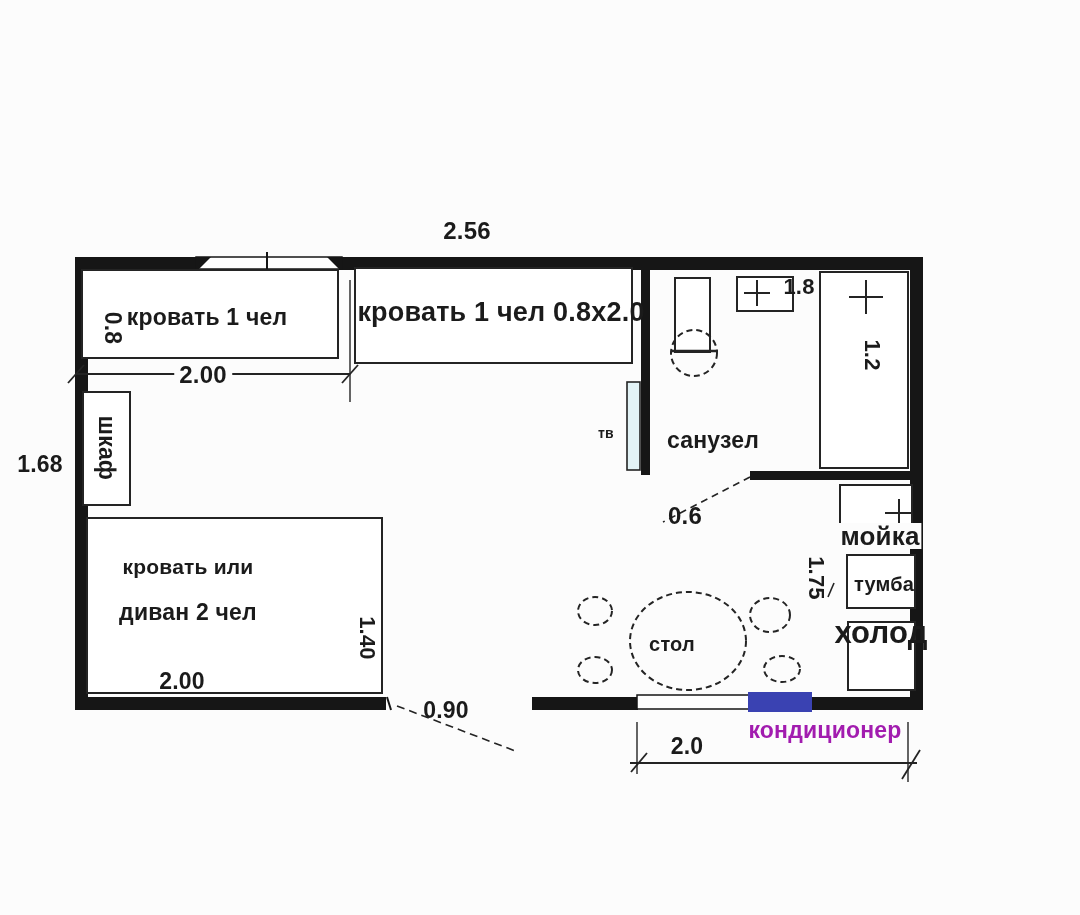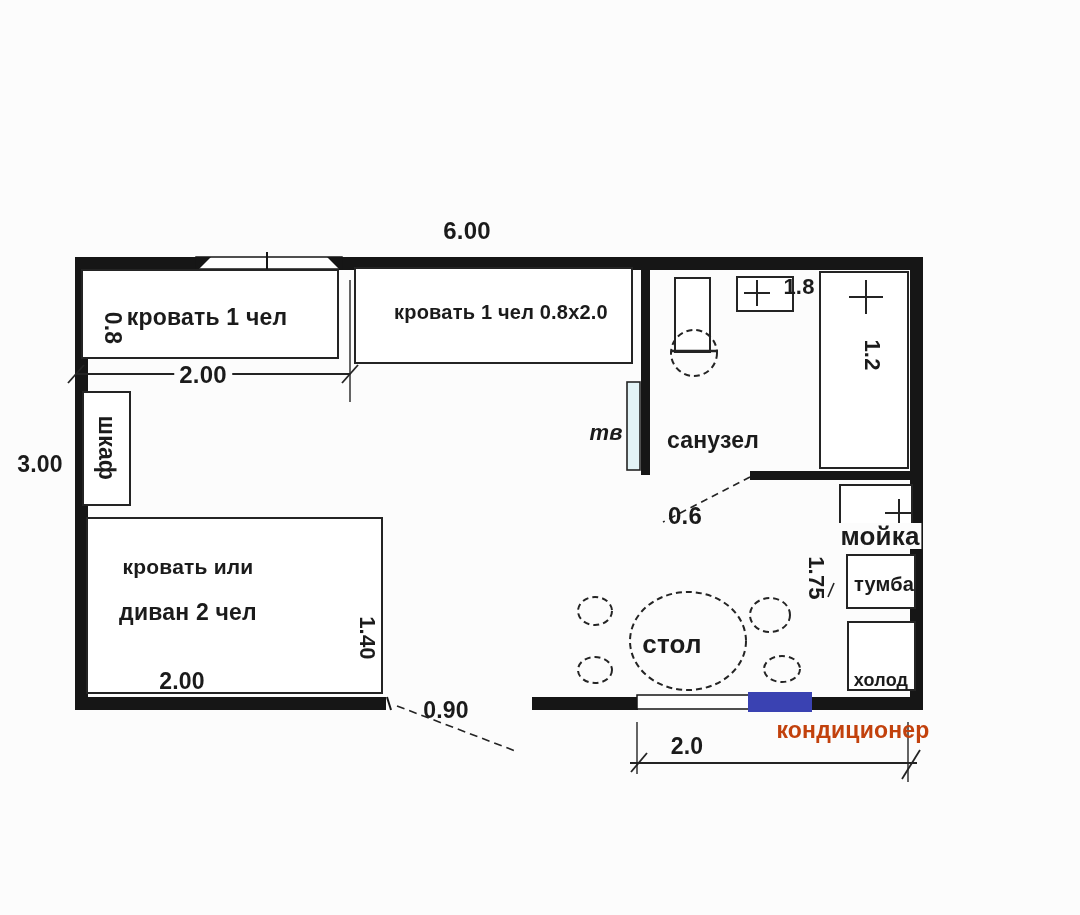--- a/index.html
+++ b/index.html
@@ -8,21 +8,21 @@
     font-family:"Liberation Sans","DejaVu Sans",sans-serif;overflow:hidden;
   }
   svg{position:absolute;left:0;top:0;}
   .lbl{
     position:absolute;transform:translate(-50%,-50%);
     color:#1b1b1b;font-weight:700;white-space:nowrap;line-height:1;
     letter-spacing:0.2px;
   }
   .lbl.v{transform:translate(-50%,-50%) rotate(90deg);}
   .lbl.onLine{background:#fcfcfc;padding:0 5px;}
-  .lbl.blue{color:#c2410c;margin-left:28px;}
+  .lbl.blue{color:#a21caf;}
 </style>
 </head>
 <body>
 
 <div class="canvas">
 
   <svg width="1080" height="915" viewBox="0 0 1080 915">
 
     <g fill="#161616" stroke="none">
       <rect x="75" y="257" width="848" height="13"></rect>
@@ -93,47 +93,47 @@
     <g stroke="#242424" stroke-width="1.8">
       <line x1="637" y1="722" x2="637" y2="774" stroke-width="1.4"></line>
       <line x1="908" y1="722" x2="908" y2="782" stroke-width="1.4"></line>
       <line x1="630" y1="763" x2="917" y2="763"></line>
       <line x1="631" y1="772" x2="647" y2="753"></line>
       <line x1="902" y1="779" x2="920" y2="750"></line>
     </g>
     <line x1="828" y1="597" x2="834" y2="583" stroke="#242424" stroke-width="1.6"></line>
   </svg>
 
-  <div class="lbl" style="left:467px;top:231px;font-size:24px;">6.00</div>
-  <div class="lbl" style="left:40px;top:464px;font-size:23px;">3.00</div>
+  <div class="lbl" style="left:467px;top:231px;font-size:24px;">2.56</div>
+  <div class="lbl" style="left:40px;top:464px;font-size:23px;">1.68</div>
 
   <div class="lbl" style="left:207px;top:317px;font-size:23px;">кровать 1 чел</div>
   <div class="lbl v" style="left:112px;top:328px;font-size:23px;">0.8</div>
   <div class="lbl onLine" style="left:203px;top:375px;font-size:24px;">2.00</div>
 
-  <div class="lbl" style="left:501px;top:312px;font-size:20px;">кровать 1 чел 0.8x2.0</div>
+  <div class="lbl" style="left:501px;top:312px;font-size:27px;">кровать 1 чел 0.8x2.0</div>
 
   <div class="lbl v" style="left:106px;top:448px;font-size:23px;">шкаф</div>
 
   <div class="lbl" style="left:188px;top:566px;font-size:21px;">кровать или</div>
   <div class="lbl" style="left:188px;top:593px;font-size:23px;margin-top:19px;">диван 2 чел</div>
   <div class="lbl" style="left:182px;top:681px;font-size:23px;">2.00</div>
   <div class="lbl v" style="left:367px;top:638px;font-size:22px;">1.40</div>
 
-  <div class="lbl" style="left:606px;top:433px;font-size:22px;font-style:italic;">тв</div>
+  <div class="lbl" style="left:606px;top:433px;font-size:14px;">тв</div>
 
   <div class="lbl" style="left:713px;top:411px;font-size:23px;font-weight:600;margin-top:29px;">санузел</div>
   <div class="lbl" style="left:799px;top:287px;font-size:22px;">1.8</div>
   <div class="lbl v" style="left:872px;top:355px;font-size:22px;">1.2</div>
   <div class="lbl" style="left:685px;top:476px;font-size:24px;margin-top:40px;">0.6</div>
 
   <div class="lbl onLine" style="left:880px;top:536px;font-size:26px;padding:0 2px;">мойка</div>
   <div class="lbl" style="left:884px;top:584px;font-size:20px;">тумба</div>
-  <div class="lbl" style="left:881px;top:680px;font-size:18px;">холод</div>
+  <div class="lbl" style="left:881px;top:632px;font-size:31px;">холод</div>
   <div class="lbl v" style="left:816px;top:578px;font-size:22px;">1.75</div>
 
-  <div class="lbl" style="left:672px;top:644px;font-size:26px;">стол</div>
+  <div class="lbl" style="left:672px;top:644px;font-size:20px;">стол</div>
 
   <div class="lbl" style="left:446px;top:710px;font-size:23px;">0.90</div>
   <div class="lbl blue" style="left:825px;top:730px;font-size:23px;">кондиционер</div>
   <div class="lbl" style="left:687px;top:746px;font-size:23px;">2.0</div>
 
 </div>
 
 </body></html>

